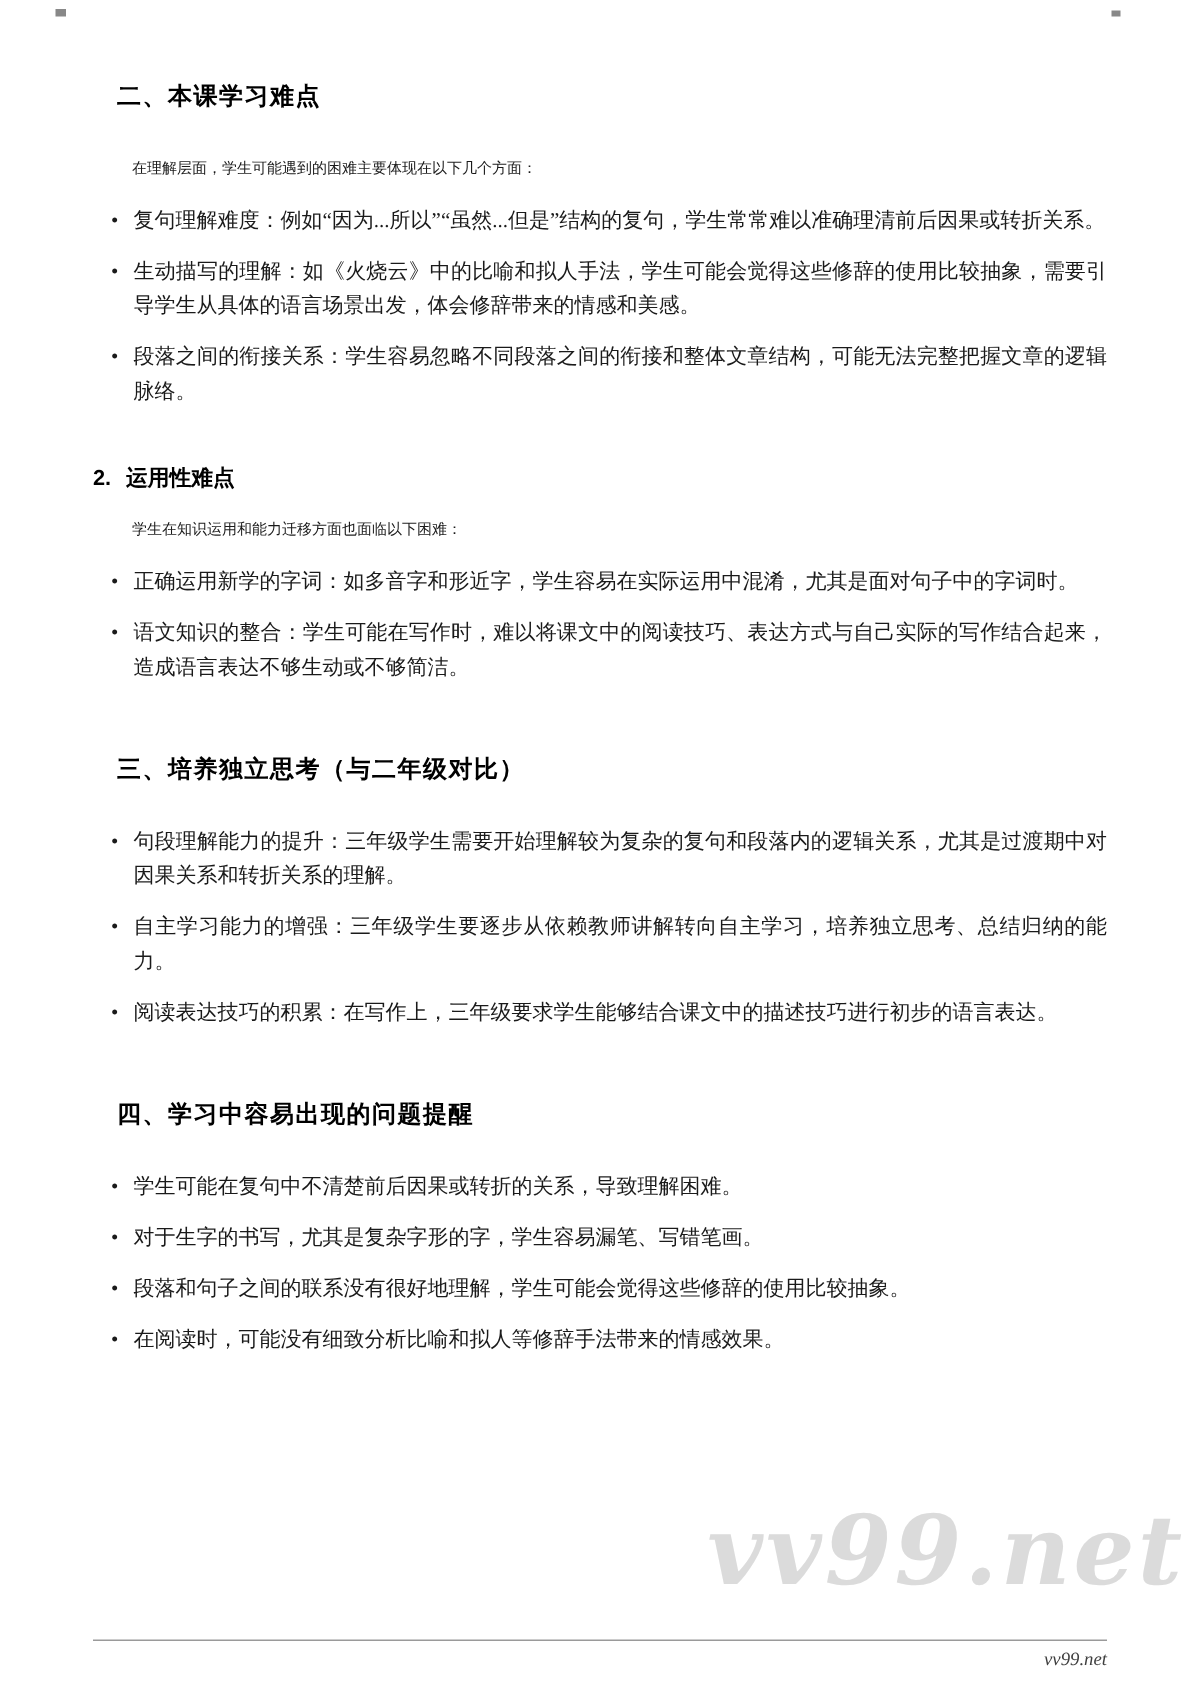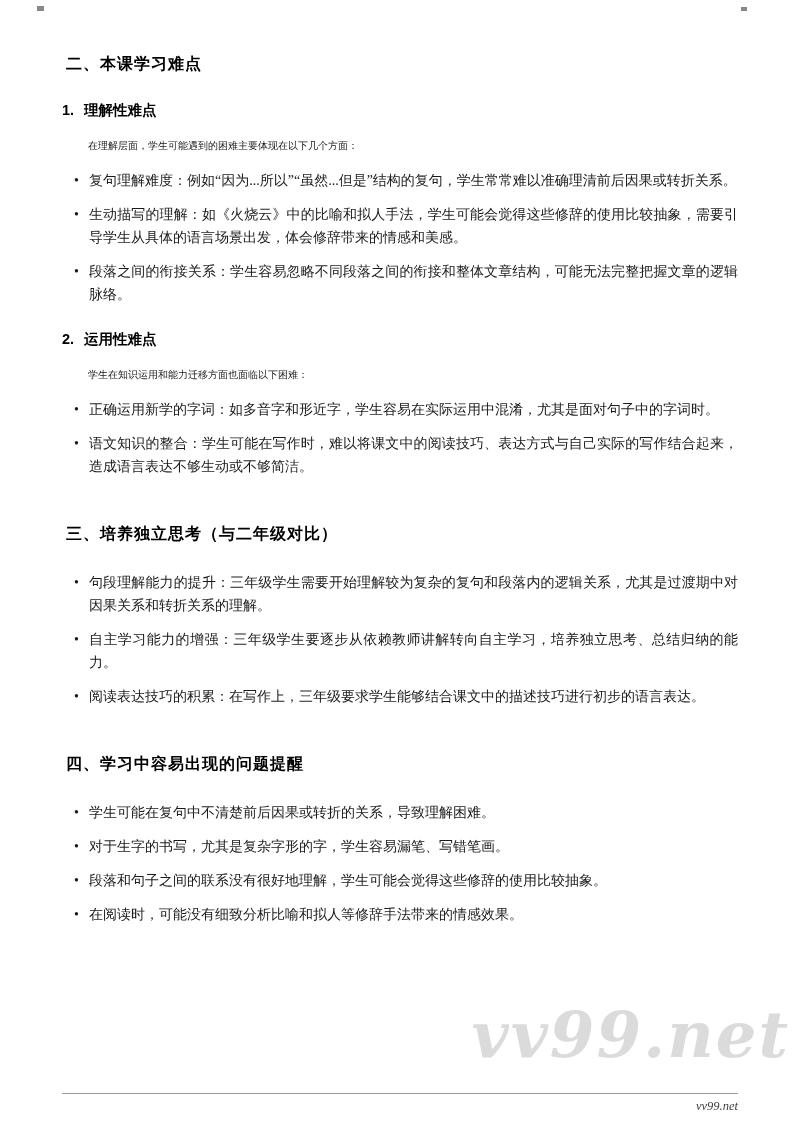--- a/index.html
+++ b/index.html
@@ -13,21 +13,21 @@
     color: #1a1a1a;
   }
   .content {
     padding: 54px 62px 0 62px;
   }
   .section-heading {
     font-family: "Liberation Sans", sans-serif;
     font-size: 16px;
     font-weight: bold;
     color: #000;
-    margin: 46px 0 26px 4px;
+    margin: 46px 0 26px 16px;
     letter-spacing: 1px;
   }
   .section-heading.first { margin-top: 0; }
   .subheading {
     font-family: "Liberation Sans", sans-serif;
     font-size: 14.5px;
     font-weight: bold;
     color: #000;
     margin: 34px 0 14px 0;
   }
@@ -47,21 +47,21 @@
   }
   .bullet .dot {
     flex: none;
     width: 15px;
     font-size: 14px;
   }
   .bullet .bt {
     flex: 1;
     text-align: justify;
   }
-  .gap-before { margin-top: 24px; }
+  .gap-before { margin-top: 36px; }
   .watermark {
     position: absolute;
     right: 10px;
     bottom: 58px;
     font-family: "DejaVu Serif", serif;
     font-style: italic;
     font-weight: bold;
     font-size: 64px;
     letter-spacing: 2px;
     color: #bfbfbf;
@@ -93,23 +93,20 @@
 <body>
 
 <div class="artifact tl"></div>
 <div class="artifact tr"></div>
 
 <div class="content">
 
   <div>
     <div class="section-heading first">二、本课学习难点</div>
 
-    <div class="subheading mt0">
-      <span class="num">1.</span><span>理解性难点</span>
-    </div>
 
     <p class="para">在理解层面，学生可能遇到的困难主要体现在以下几个方面：</p>
 
     <div class="bullet">
       <span class="dot">•</span>
       <span class="bt">复句理解难度：例如“因为...所以”“虽然...但是”结构的复句，学生常常难以准确理清前后因果或转折关系。</span>
     </div>
     <div class="bullet">
       <span class="dot">•</span>
       <span class="bt">生动描写的理解：如《火烧云》中的比喻和拟人手法，学生可能会觉得这些修辞的使用比较抽象，需要引导学生从具体的语言场景出发，体会修辞带来的情感和美感。</span>

